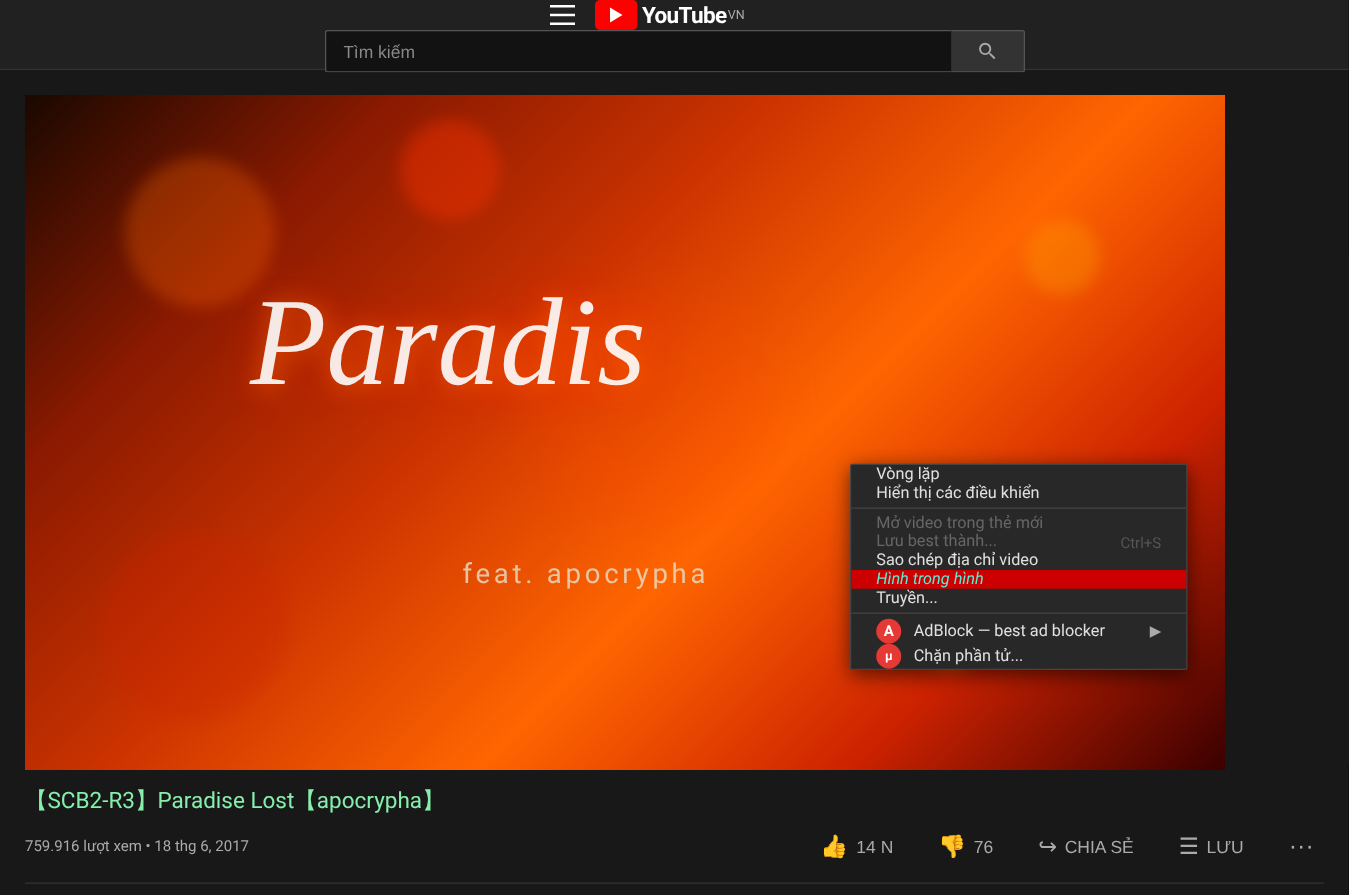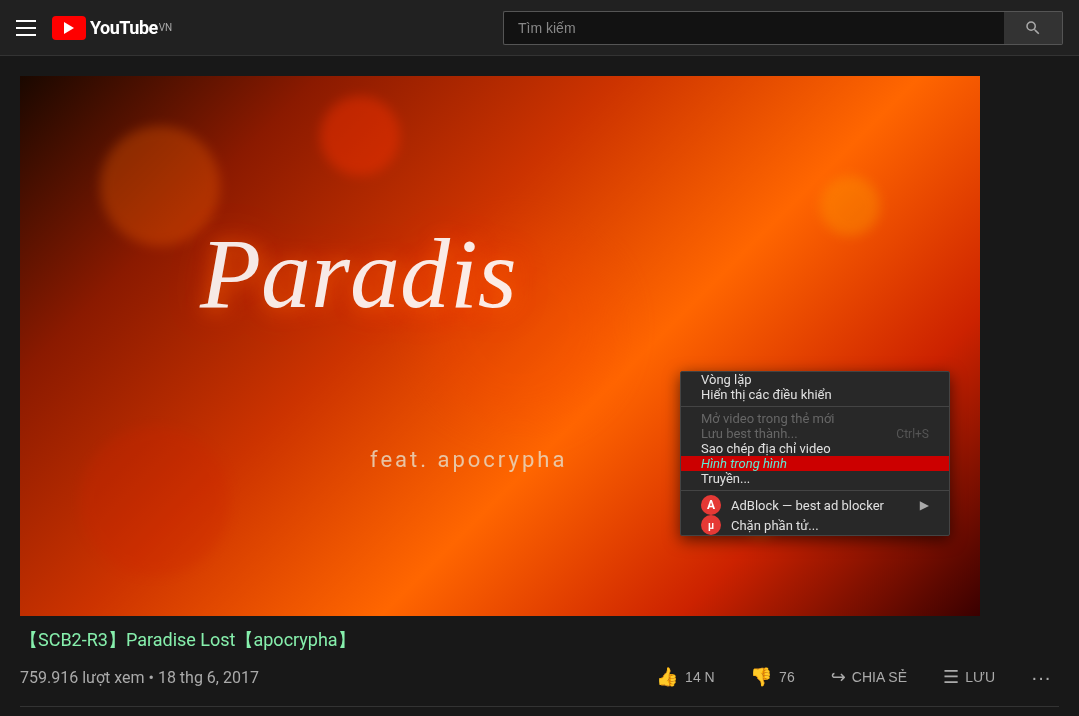--- a/index.html
+++ b/index.html
@@ -15,20 +15,21 @@
     
     .header {
       background: #212121;
       height: 56px;
       display: flex;
       align-items: center;
       padding: 0 16px;
       border-bottom: 1px solid #333;
       position: relative;
       z-index: 10;
+      flex-direction: column;
     }
     .header-left {
       display: flex;
       align-items: center;
       gap: 16px;
       min-width: 200px;
     }
     .hamburger-icon {
       cursor: pointer;
       display: flex;
@@ -178,21 +179,21 @@
       font-weight: normal;
       color: #86efac;
       margin-bottom: 8px;
     }
     .video-meta-row {
       display: flex;
       align-items: center;
       justify-content: space-between;
     }
     .video-stats {
-      font-size: 16px;
+      font-size: 12px;
       color: #aaa;
     }
     .video-actions {
       display: flex;
       align-items: center;
       gap: 20px;
     }
     .action-btn {
       display: flex;
       align-items: center;

